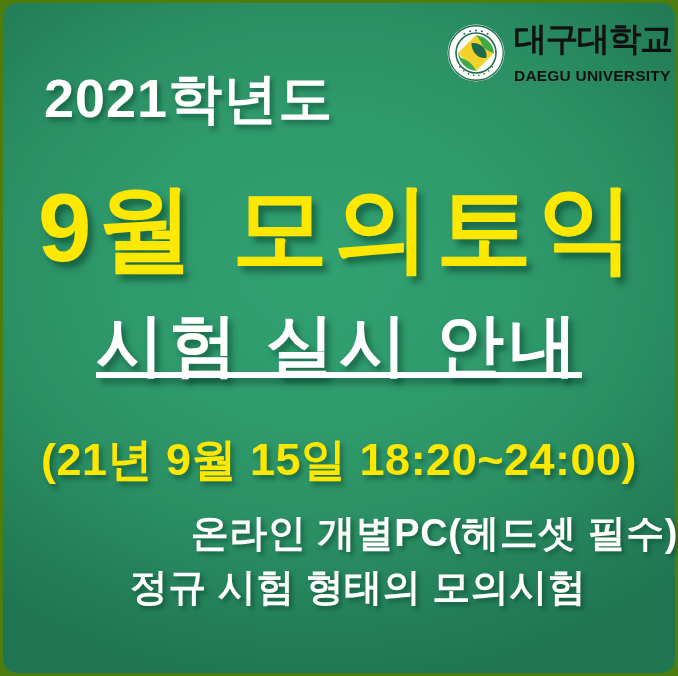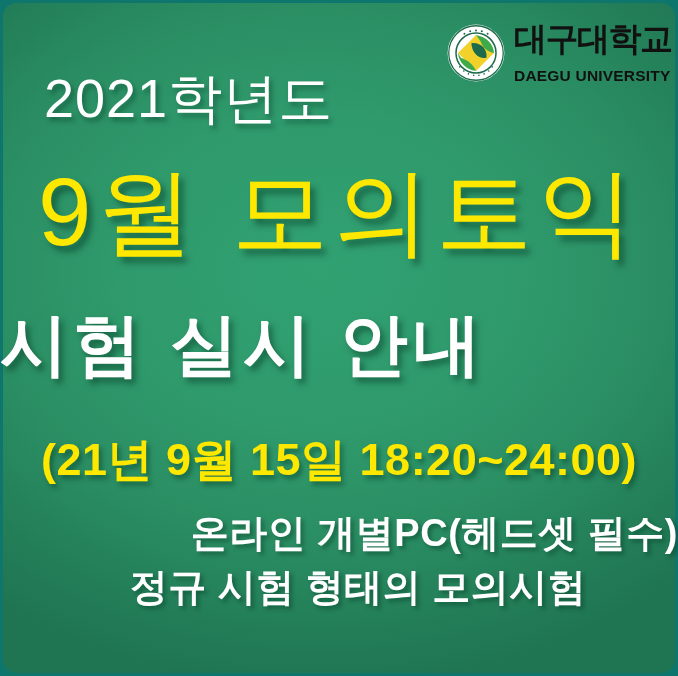--- a/index.html
+++ b/index.html
@@ -6,21 +6,21 @@
   html, body {
     margin: 0;
     padding: 0;
     background: #ffffff;
   }
 
   .poster-frame {
     position: relative;
     width: 678px;
     height: 676px;
-    background: #0f766e;
+    background: #4d7c0f;
     box-sizing: border-box;
     overflow: hidden;
     font-family: "Liberation Sans", "DejaVu Sans", sans-serif;
   }
 
   
   .poster-bg {
     position: absolute;
     left: 3px;
     top: 3px;
@@ -76,53 +76,54 @@
     margin-top: 13px;
     white-space: nowrap;
   }
 
   
   .line-year {
     position: absolute;
     left: 44px;
     top: 63px;
     font-size: 54px;
-    font-weight: normal;
+    font-weight: bold;
     color: #ffffff;
     letter-spacing: 1px;
     white-space: nowrap;
     text-shadow: 3px 4px 5px rgba(0, 58, 36, 0.45);
   }
 
   .line-headline {
     position: absolute;
     left: 0;
     right: 0;
-    top: 149px;
+    top: 165px;
     text-align: center;
     font-size: 96px;
-    font-weight: normal;
+    font-weight: bold;
     color: #ffe800;
     letter-spacing: 6px;
     white-space: nowrap;
     text-shadow: 5px 6px 6px rgba(0, 52, 32, 0.5);
   }
 
   .line-subhead {
     position: absolute;
     left: 0;
     right: 0;
     top: 300px;
-    text-align: left;
+    text-align: center;
     font-size: 68px;
     font-weight: bold;
     color: #ffffff;
     letter-spacing: 5px;
     white-space: nowrap;
     text-shadow: 4px 5px 6px rgba(0, 52, 32, 0.5);
+    text-decoration: underline;
   }
 
   .line-datetime {
     position: absolute;
     left: 0;
     right: 0;
     top: 430px;
     text-align: center;
     font-size: 45px;
     font-weight: bold;

